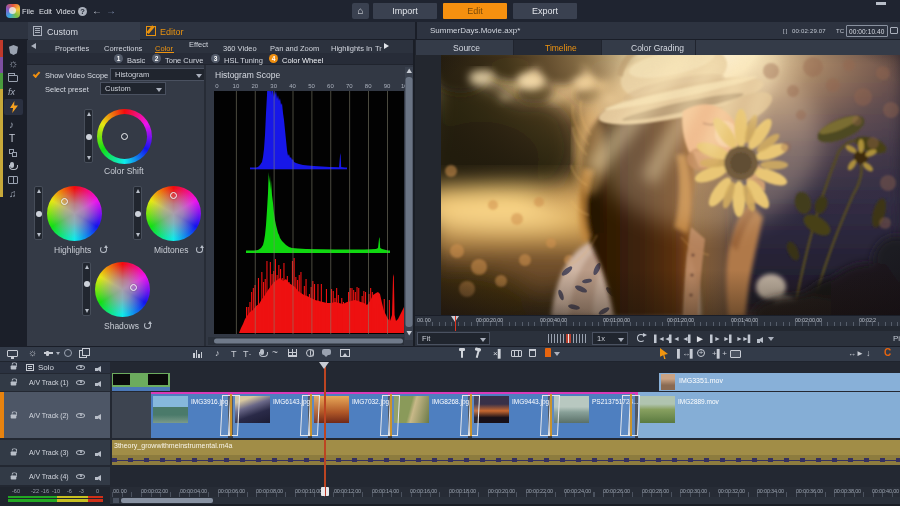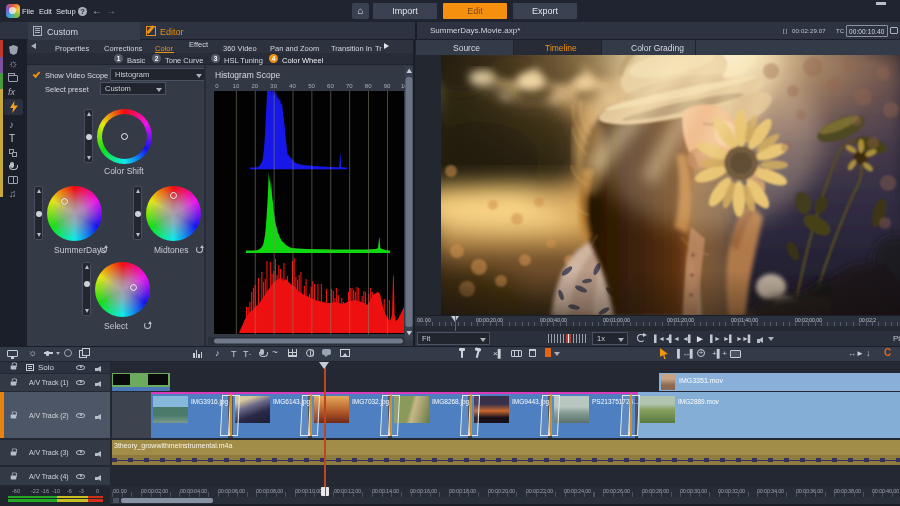--- a/index.html
+++ b/index.html
@@ -45,21 +45,21 @@
 .iplus{position:absolute;width:8px;height:8px;border:1px solid #c8ccd4;border-radius:50%;color:#c8ccd4;font-size:8px;line-height:6px;text-align:center}
 .trh{position:absolute;left:0;width:110px;height:12px}
 .trh .l2{position:absolute;left:29px;top:1px;font-size:7px;color:#d2d6de;letter-spacing:-0.1px}
 </style></head>
 <body>
 <div class="abs" style="left:0;top:0;width:900px;height:22px;background:#1f2430"></div>
 <div class="abs" style="left:6px;top:4px;width:14px;height:14px;border-radius:4px;background:conic-gradient(#e8593a,#f5c33a,#7ac043,#3aa8e0,#8458c8,#e8593a)"></div>
 <div class="abs" style="left:9px;top:7px;width:7px;height:7px;border-radius:50%;background:#f0ece0;opacity:.85"></div>
 <div class="abs" style="left:22px;top:7px;font-size:7.5px;color:#dde0e6">File</div>
 <div class="abs" style="left:39px;top:7px;font-size:7.5px;color:#dde0e6">Edit</div>
-<div class="abs" style="left:56px;top:7px;font-size:7.5px;color:#dde0e6">Setup</div>
+<div class="abs" style="left:56px;top:7px;font-size:7.5px;color:#dde0e6">Video</div>
 <div class="abs" style="left:78px;top:6.5px;width:9px;height:9px;border-radius:50%;background:#aab0bc;color:#1f2430;font-size:7.5px;font-weight:bold;text-align:center;line-height:9.5px">?</div>
 <div class="abs" style="left:92px;top:6px;color:#c2c8d2;font-size:10px;font-weight:bold;line-height:10px">←</div>
 <div class="abs" style="left:106px;top:6px;color:#7a88a8;font-size:10px;font-weight:bold;line-height:10px">→</div>
 <div class="abs" style="left:352px;top:3px;width:17px;height:16px;background:#3a4150;border-radius:2px;color:#e6e9ee;text-align:center;font-size:10px;line-height:15px">⌂</div>
 <div class="abs" style="left:373px;top:3px;width:64px;height:16px;background:#3a4150;border-radius:1px;color:#e2e5ea;text-align:center;font-size:9px;line-height:16px">Import</div>
 <div class="abs" style="left:443px;top:3px;width:64px;height:16px;background:#f5900f;border-radius:1px;color:#7a4a08;text-align:center;font-size:9px;line-height:16px">Edit</div>
 <div class="abs" style="left:513px;top:3px;width:64px;height:16px;background:#3a4150;border-radius:1px;color:#e2e5ea;text-align:center;font-size:9px;line-height:16px">Export</div>
 <div class="abs" style="left:876px;top:2px;width:10px;height:3px;background:#b8bec8"></div>
 <div class="abs" style="left:0;top:22px;width:415px;height:18px;background:#2d3340;border-bottom:1px solid #1a1e28"></div>
 <div class="abs" style="left:28px;top:22px;width:112px;height:18px;background:#353c4a"></div>
@@ -105,21 +105,21 @@
 <div class="abs" style="left:9px;top:189px;color:#9aa2b0;font-size:10px;line-height:10px">♫</div>
 <div class="abs" style="left:27px;top:40px;width:386px;height:306px;background:#343a46"></div>
 <div class="abs" style="left:27px;top:40px;width:386px;height:13px;background:#2c323e"></div>
 <div class="abs" style="left:31px;top:43px;width:0;height:0;border-top:3.5px solid transparent;border-bottom:3.5px solid transparent;border-right:5px solid #aab0bc"></div>
 <div class="abs" style="left:55px;top:43.5px;font-size:7.5px;color:#d2d6de">Properties</div>
 <div class="abs" style="left:104px;top:43.5px;font-size:7.5px;color:#d2d6de">Corrections</div>
 <div class="abs" style="left:155px;top:43.5px;font-size:7.5px;color:#f09510">Color</div>
 <div class="abs" style="left:189px;top:40px;font-size:7.5px;color:#d2d6de">Effect</div>
 <div class="abs" style="left:223px;top:43.5px;font-size:7.5px;color:#d2d6de">360 Video</div>
 <div class="abs" style="left:270px;top:43.5px;font-size:7.5px;color:#d2d6de">Pan and Zoom</div>
-<div class="abs" style="left:331px;top:43.5px;font-size:7.5px;color:#d2d6de">Transition In</div>
+<div class="abs" style="left:331px;top:43.5px;font-size:7.5px;color:#d2d6de">Highlights In</div>
 <div class="abs" style="left:375px;top:43.5px;font-size:7.5px;color:#d2d6de">Tr</div>
 <div class="abs" style="left:155px;top:52px;width:19px;height:1px;background:#f09510"></div>
 <div class="abs" style="left:384px;top:43px;width:0;height:0;border-top:3.5px solid transparent;border-bottom:3.5px solid transparent;border-left:5px solid #e2e5ea"></div>
 <div class="abs" style="left:27px;top:53px;width:386px;height:12px;background:#272c38;border-bottom:1px solid #20242e"></div>
 <div class="abs" style="left:114px;top:54px;width:9px;height:9px;border-radius:50%;background:#555d6c;color:#fff;font-size:6.5px;text-align:center;line-height:9.5px;font-weight:bold">1</div>
 <div class="abs" style="left:127px;top:55.5px;font-size:7.5px;color:#d2d6de">Basic</div>
 <div class="abs" style="left:152px;top:54px;width:9px;height:9px;border-radius:50%;background:#555d6c;color:#fff;font-size:6.5px;text-align:center;line-height:9.5px;font-weight:bold">2</div>
 <div class="abs" style="left:165px;top:55.5px;font-size:7.5px;color:#d2d6de">Tone Curve</div>
 <div class="abs" style="left:211px;top:54px;width:9px;height:9px;border-radius:50%;background:#555d6c;color:#fff;font-size:6.5px;text-align:center;line-height:9.5px;font-weight:bold">3</div>
 <div class="abs" style="left:224px;top:55.5px;font-size:7.5px;color:#d2d6de">HSL Tuning</div>
@@ -139,39 +139,39 @@
     <span class="th" style="top:24px"></span>
   </div>
 <div class="wlabel" style="left:104px;top:166px">Color Shift</div>
 <div class="wheel" style="left:47px;top:186px;width:55px;height:55px"></div>
 <div class="wmark" style="left:61px;top:198px"></div>
 <div class="vslider" style="left:34px;top:186px;height:54px">
     <span class="up"></span>
     <span class="dn"></span>
     <span class="th" style="top:24px"></span>
   </div>
-<div class="wlabel" style="left:54px;top:245px">SummerDays</div>
+<div class="wlabel" style="left:54px;top:245px">Highlights</div>
 <div class="ireset" style="left:100px;top:246px"></div>
 <div class="wheel" style="left:146px;top:186px;width:55px;height:55px"></div>
 <div class="wmark" style="left:170px;top:192px"></div>
 <div class="vslider" style="left:133px;top:186px;height:54px">
     <span class="up"></span>
     <span class="dn"></span>
     <span class="th" style="top:24px"></span>
   </div>
 <div class="wlabel" style="left:154px;top:245px">Midtones</div>
 <div class="ireset" style="left:196px;top:246px"></div>
 <div class="wheel" style="left:95px;top:262px;width:55px;height:55px"></div>
 <div class="wmark" style="left:130px;top:284px"></div>
 <div class="vslider" style="left:82px;top:262px;height:54px">
     <span class="up"></span>
     <span class="dn"></span>
     <span class="th" style="top:18px"></span>
   </div>
-<div class="wlabel" style="left:104px;top:321px">Select</div>
+<div class="wlabel" style="left:104px;top:321px">Shadows</div>
 <div class="ireset" style="left:144px;top:322px"></div>
 <div class="abs" style="left:204px;top:65px;width:2px;height:281px;background:#272c36"></div>
 <div class="abs" style="left:413px;top:40px;width:2px;height:306px;background:#1a1e26"></div>
 <svg class="abs" style="left:206px;top:65px" width="207" height="281" viewBox="0 0 207 281" xmlns="http://www.w3.org/2000/svg">
     <rect x="0" y="0" width="207" height="281" fill="#323844"></rect>
     <text x="9" y="13" font-size="8.5" fill="#d6dae2" font-family="Liberation Sans">Histogram Scope</text>
     <text x="11.0" y="23" font-size="6" fill="#aab0bc" text-anchor="middle" font-family="Liberation Sans">0</text>
     <text x="29.9" y="23" font-size="6" fill="#aab0bc" text-anchor="middle" font-family="Liberation Sans">10</text>
     <text x="48.8" y="23" font-size="6" fill="#aab0bc" text-anchor="middle" font-family="Liberation Sans">20</text>
     <text x="67.7" y="23" font-size="6" fill="#aab0bc" text-anchor="middle" font-family="Liberation Sans">30</text>

